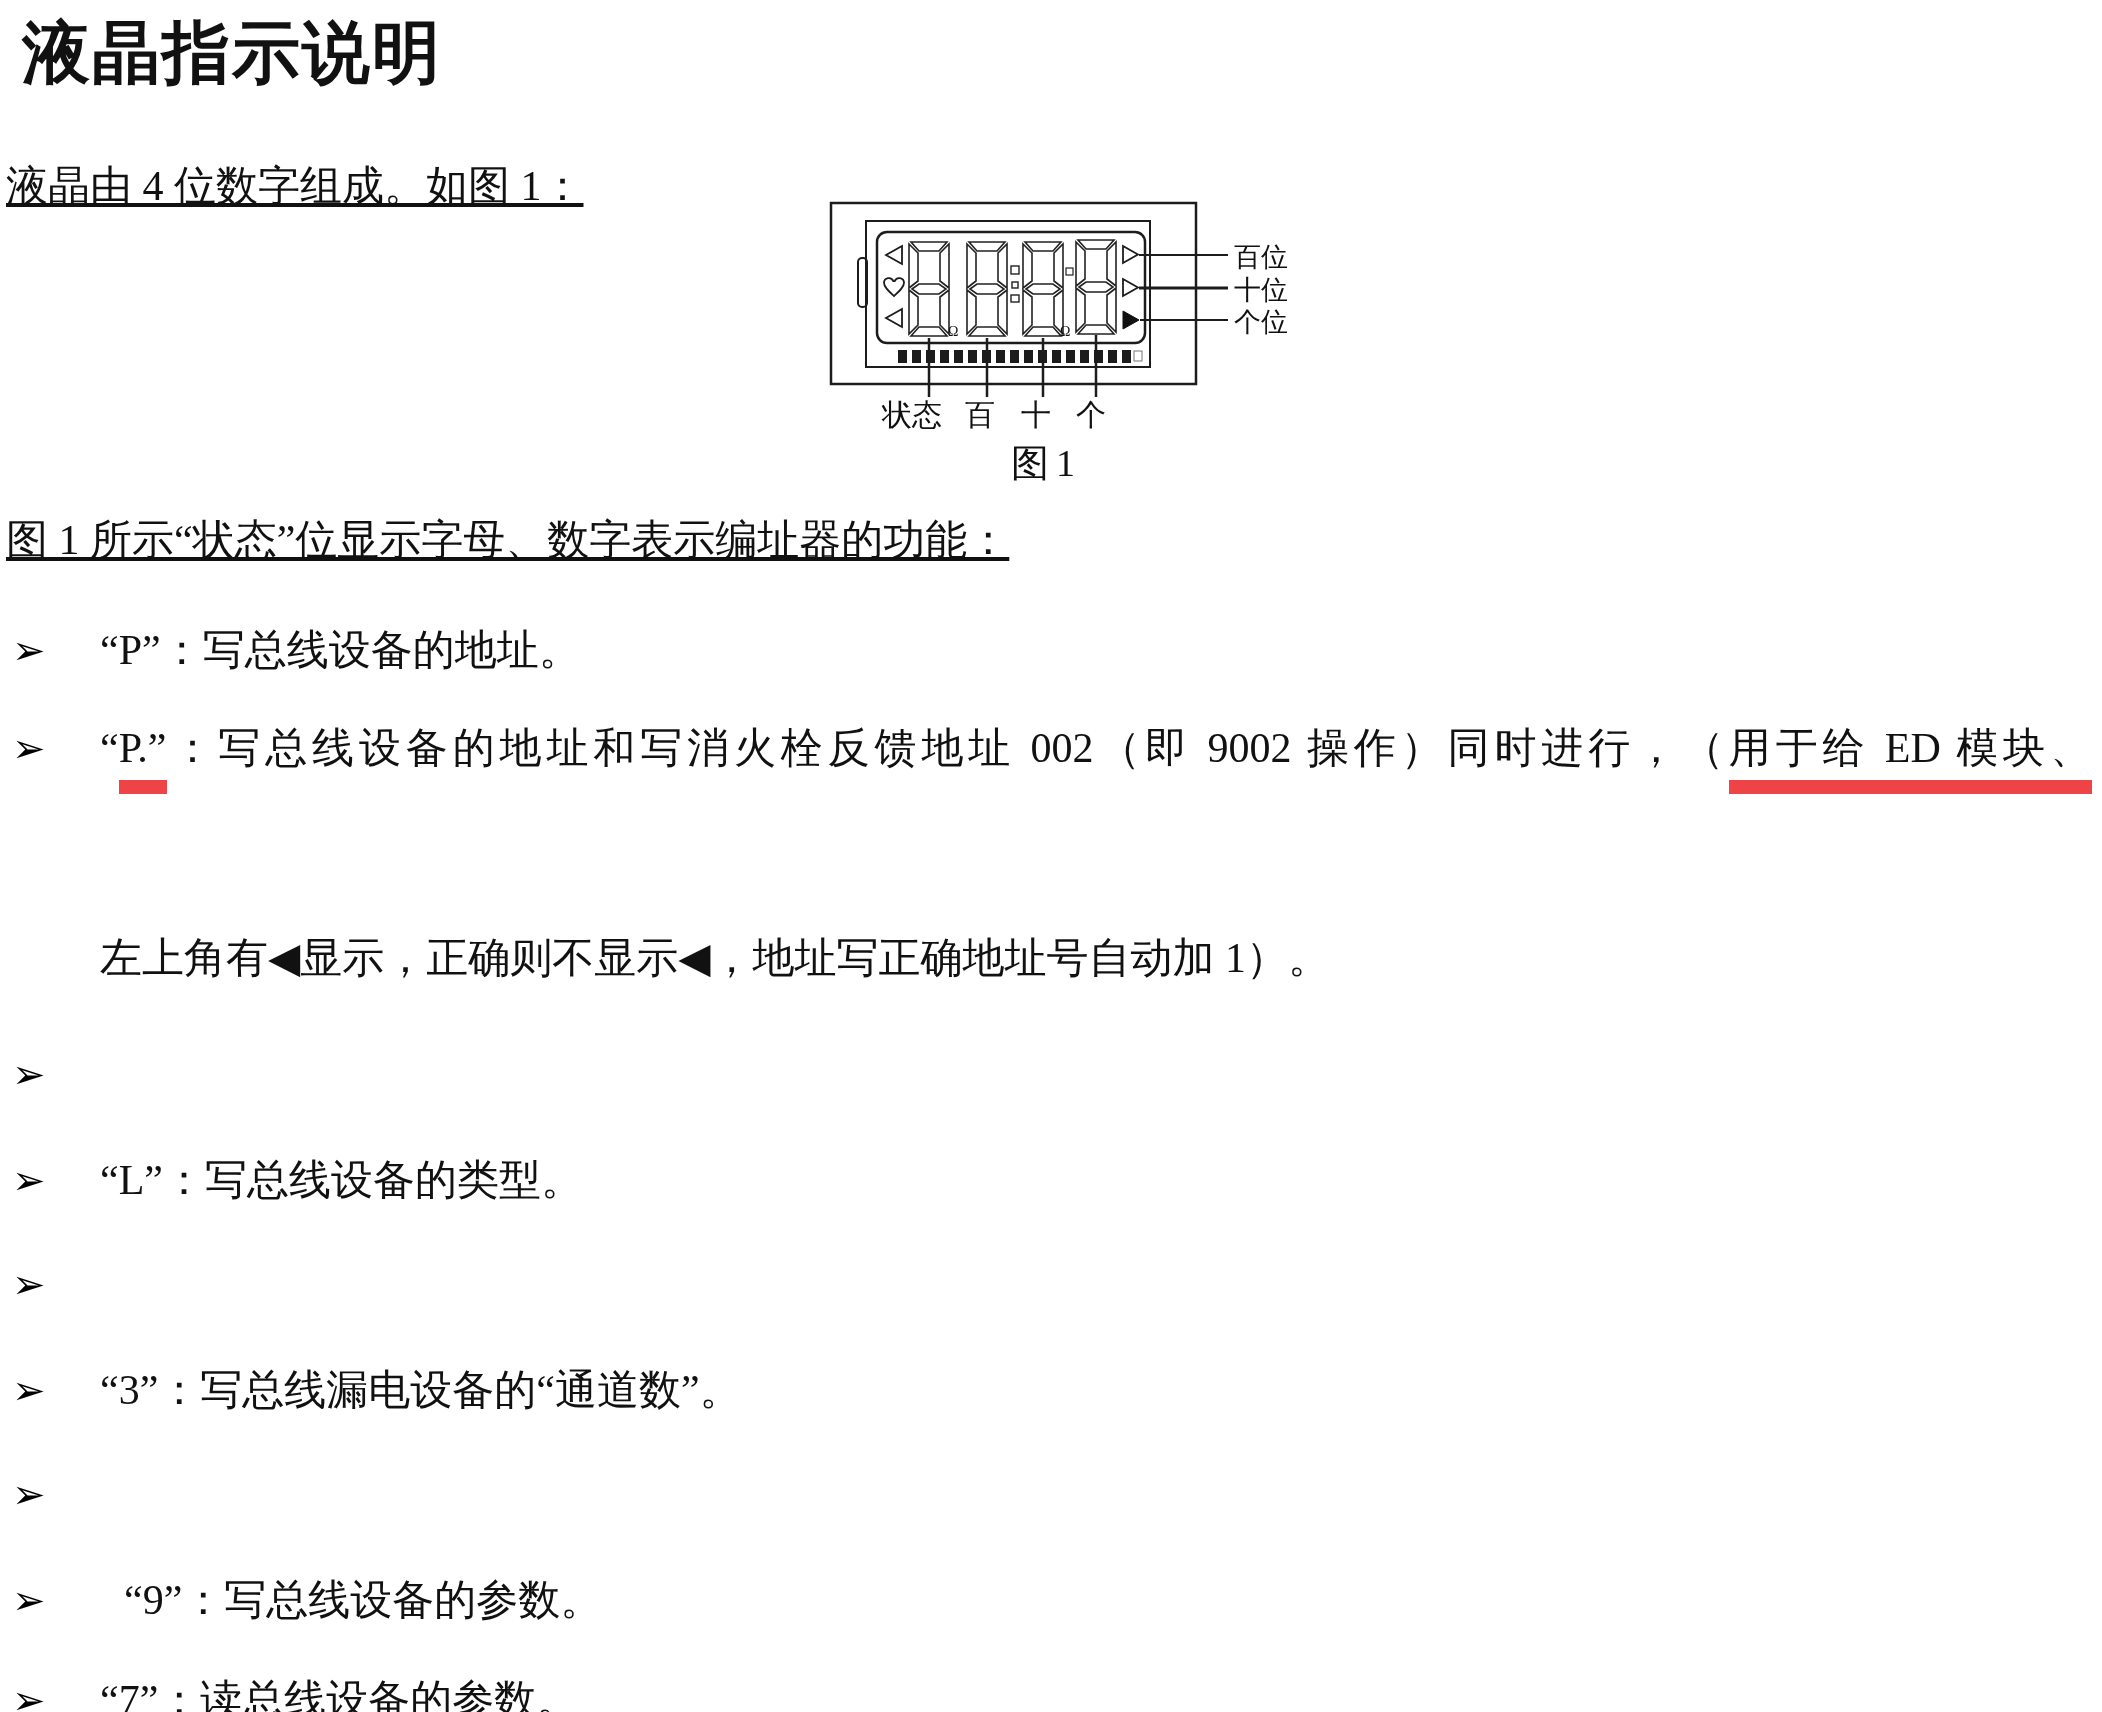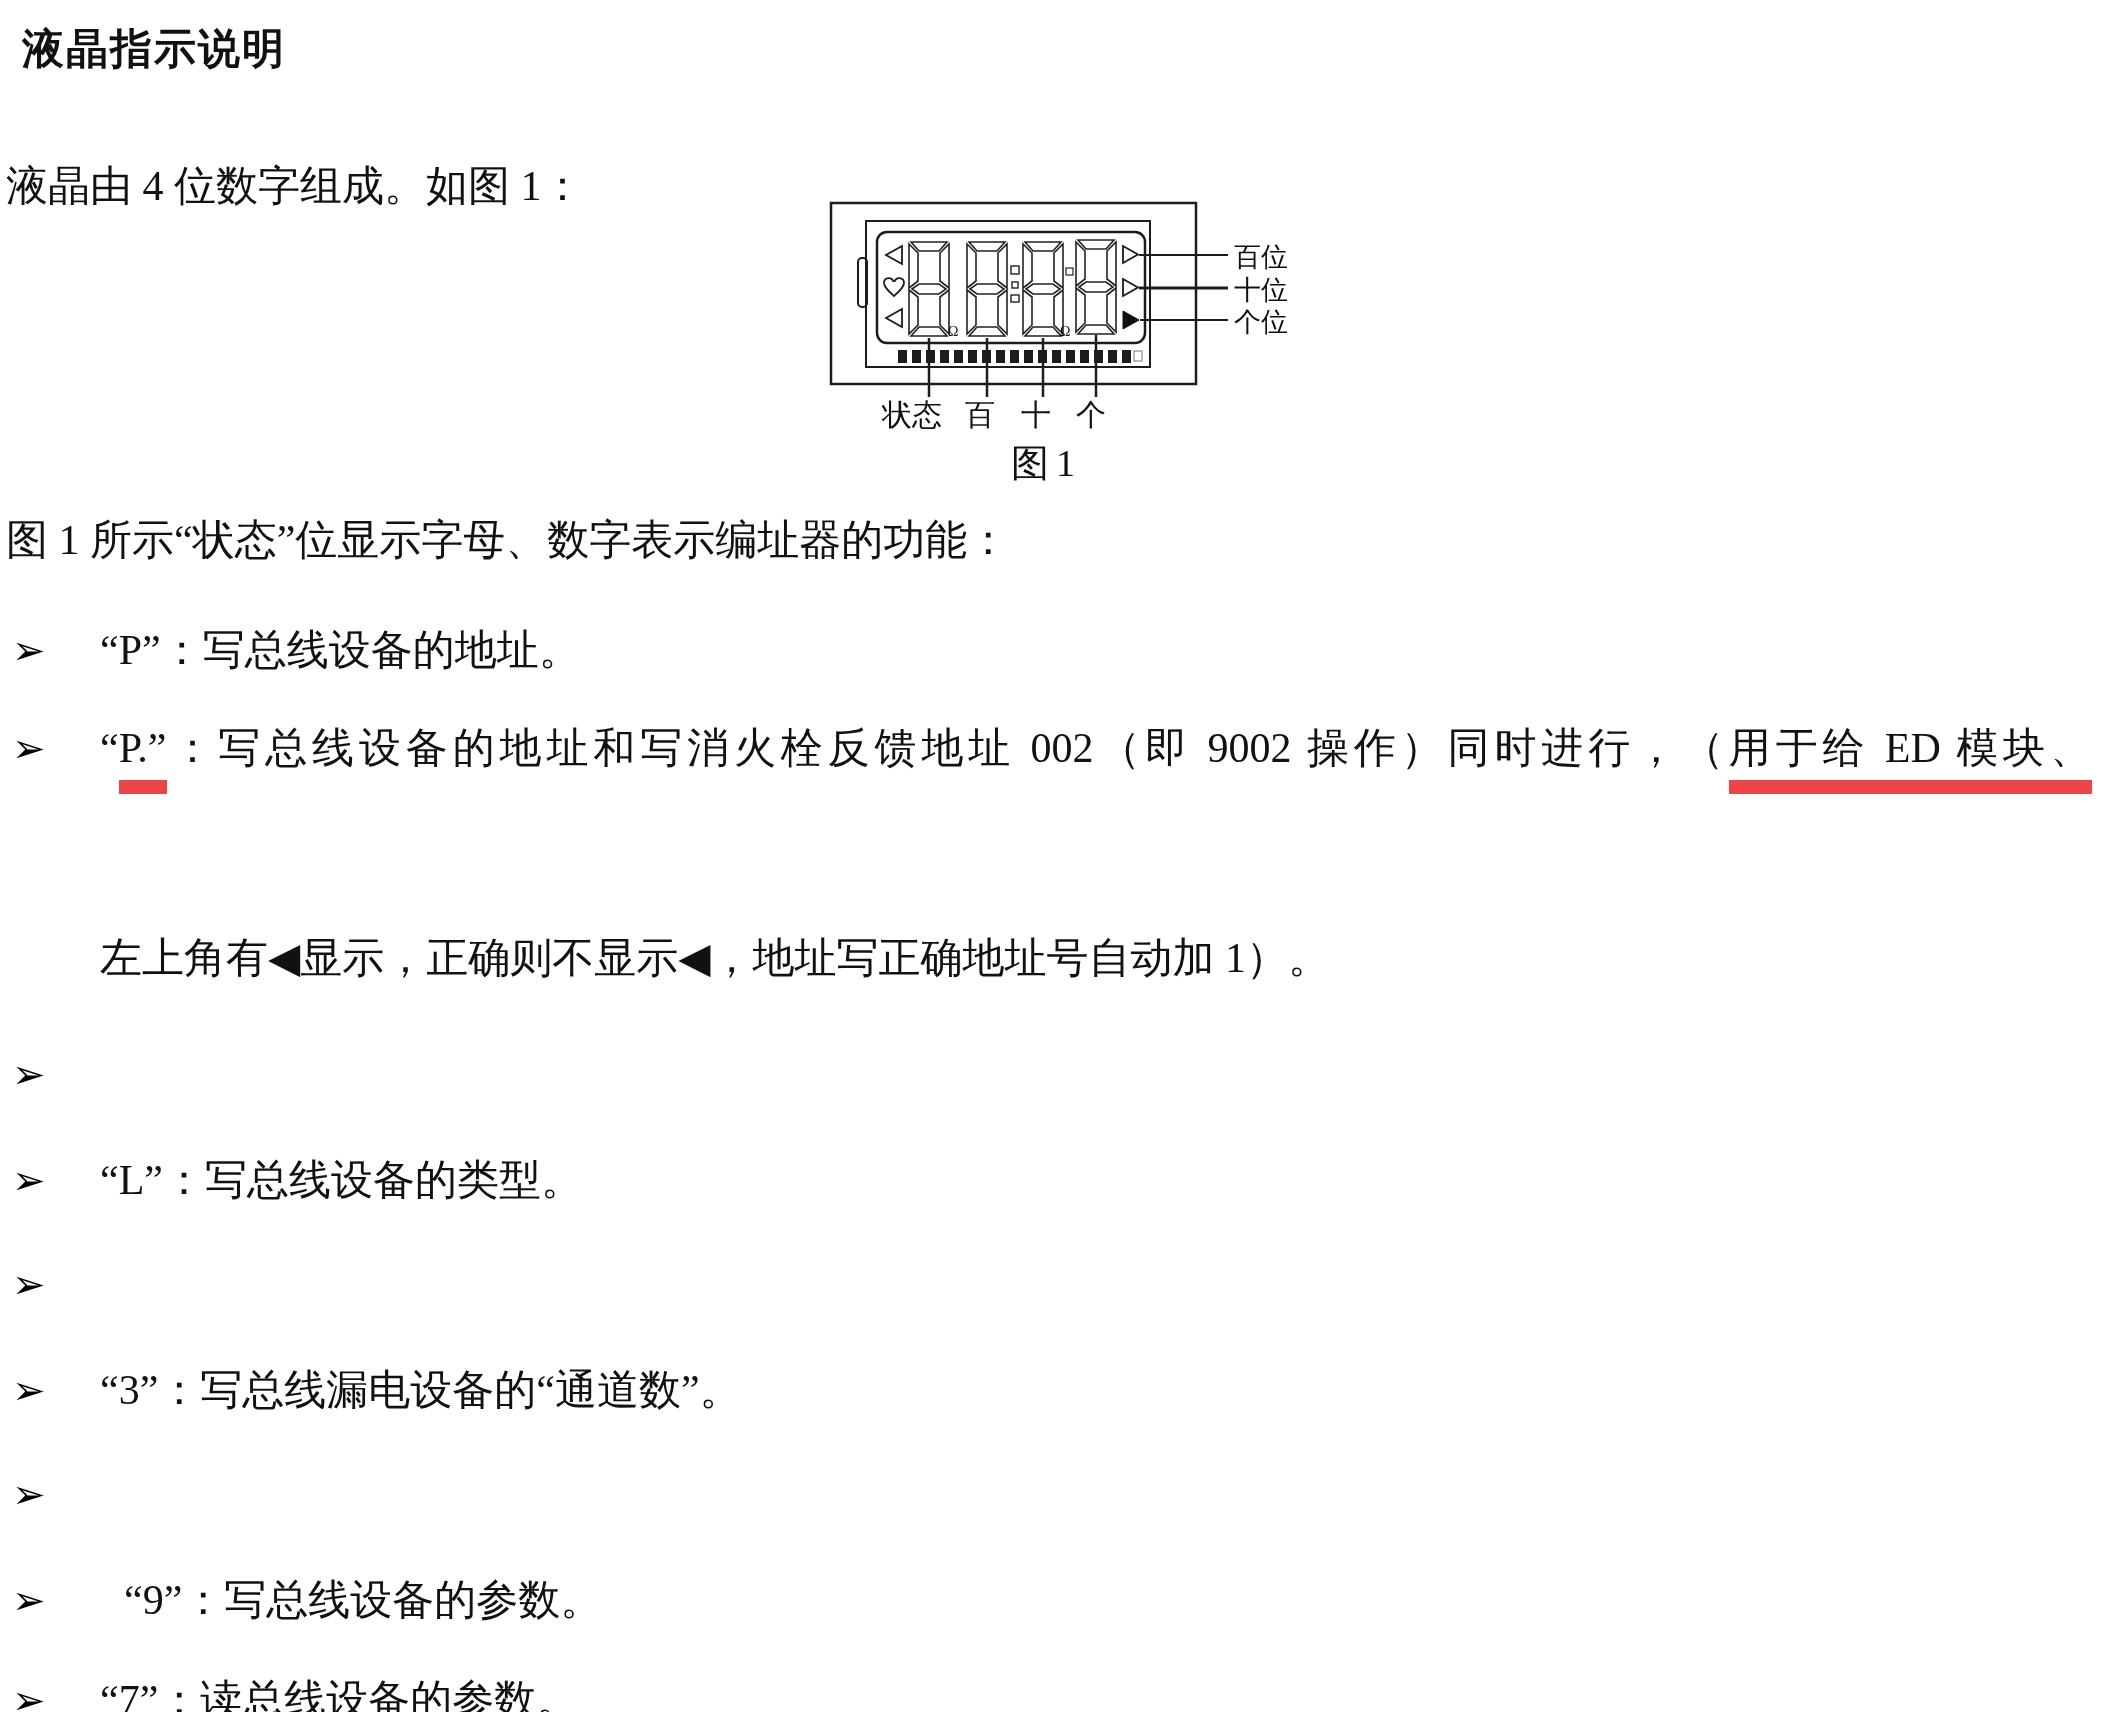--- a/index.html
+++ b/index.html
@@ -4,25 +4,25 @@
 <style>
   :root { --red:#ee4447; --ink:#111; }
   html,body { margin:0; padding:0; }
   body {
     width:2102px; height:1712px; position:relative; background:#ffffff;
     font-family:"Liberation Serif","DejaVu Serif",serif; color:var(--ink);
     overflow:hidden;
   }
   .abs { position:absolute; }
   .title {
-    font-family:Liberation Mono, monospace;
-    font-weight:bold; font-size:42px; line-height:80px; letter-spacing:2px;
+    font-family:Liberation Sans, sans-serif;
+    font-weight:bold; font-size:68px; line-height:80px; letter-spacing:2px;
     white-space:nowrap;
   }
-  .para { font-size:42px; line-height:105px; white-space:nowrap; }
+  .para { font-size:42px; line-height:105px; white-space:nowrap;text-decoration:underline; }
   .marker {
     position:absolute; left:12px; width:80px; font-size:40px; line-height:105px;
     font-family:"DejaVu Sans","Liberation Sans",sans-serif; color:#000;
   }
   .bline {
     position:absolute; left:100px; width:1992px; font-size:42px; line-height:105px;
   }
   .bline.j { text-align:justify; text-align-last:justify; }
   .u { padding-bottom:9px; border-bottom:14px solid var(--red); }
   svg text { fill:#111; font-family:"Liberation Serif","DejaVu Serif",serif; }

